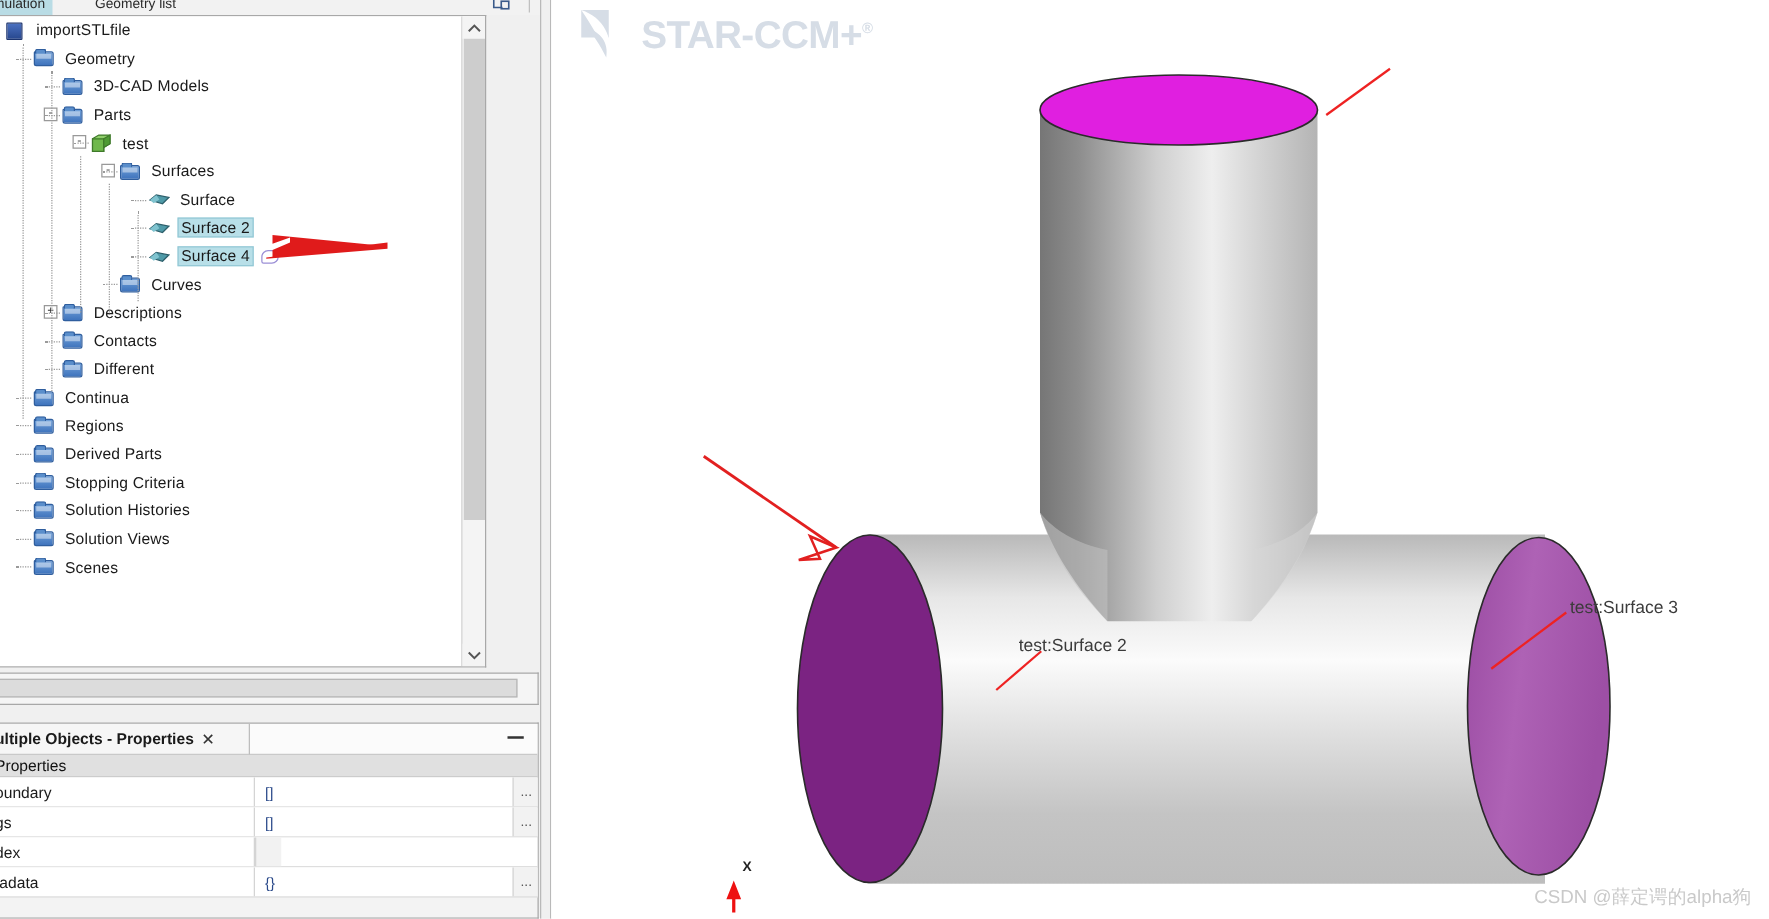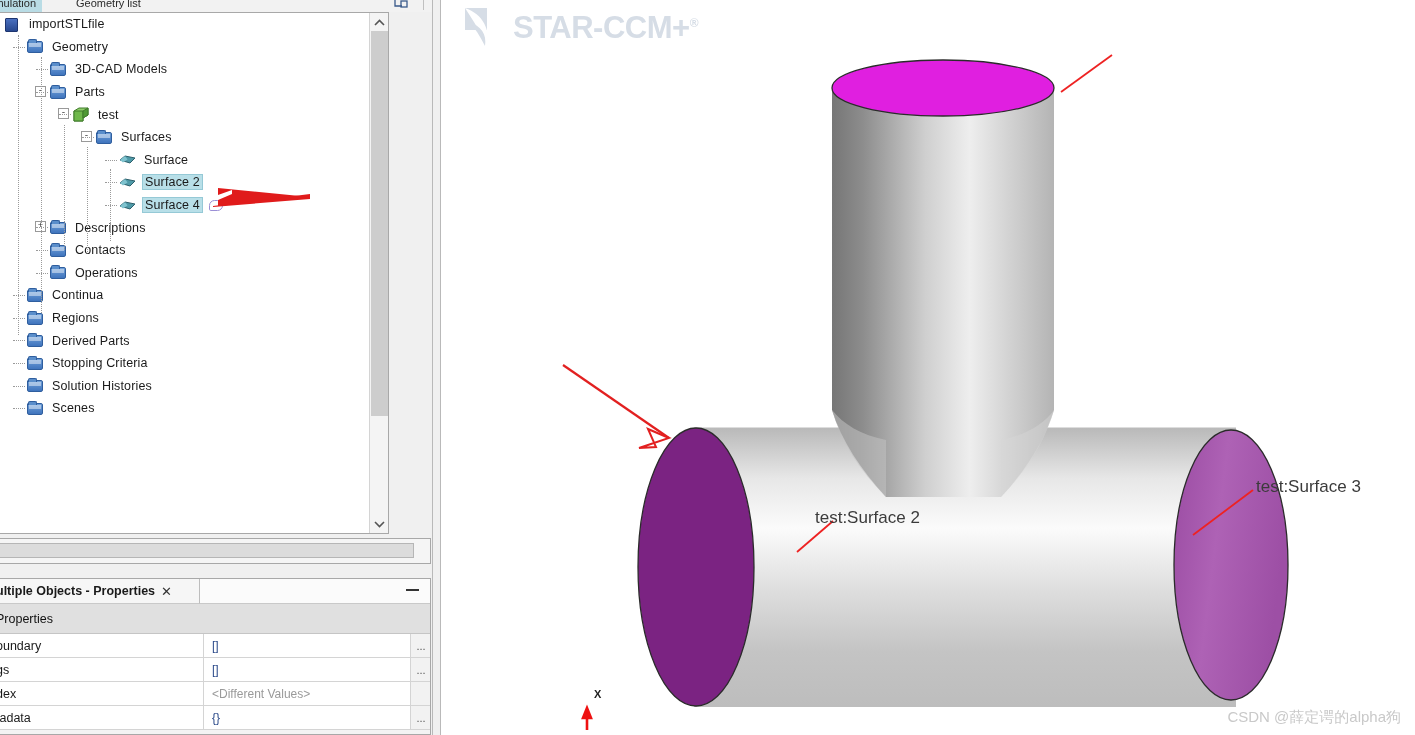--- a/index.html
+++ b/index.html
@@ -223,21 +223,21 @@
   }
   #props-minimize {
     position: absolute; right: 12px; top: 10px;
     width: 13px; height: 2px; background: #333;
   }
   #prop-table {
     position: absolute; left: 0; top: 25px;
     width: 431px;
   }
   .prop-group {
-    height: 30px;
+    height: 18px;
     background: #e0e0e0;
     border-bottom: 1px solid #c5c5c5;
     display: flex; align-items: center;
     font-size: 12.5px; color: #111;
     padding-left: 0px;
   }
   .prop-group span { margin-left: -4px; }
   .prop-row {
     height: 24px;
     display: flex; align-items: stretch;
@@ -291,21 +291,21 @@
   #logo-text {
     font-size: 31px; font-weight: bold; color: #d6dde6;
     letter-spacing: -0.5px; margin-left: 8px;
     font-family: "Liberation Sans", sans-serif;
   }
   #logo-text sup { font-size: 12px; vertical-align: super; }
 
   
   .vlabel {
     position: absolute;
-    font-size: 17px;
+    font-size: 14px;
     color: #3b3b3b;
     white-space: nowrap;
     font-family: "Liberation Sans", sans-serif;
   }
 
   
   #csdn {
     position: absolute; right: 14px; bottom: 8px;
     font-size: 15px; color: #c9c9c9;
     white-space: nowrap;
@@ -411,40 +411,47 @@
             <span class="ico" style="margin-left: 119px;">
               <svg class="surf" viewBox="0 0 17 9">
                 <path d="M1,5 L6,1 L16,3 L11,8 Z" fill="#4f9aa8" stroke="#2d5f6b" stroke-width="1"></path>
                 <path d="M1,5 L6,1 L8.5,4.5 L4,7.5 Z" fill="#7fc3cf"></path>
               </svg>
             </span>
             <span class="lbl sel">Surface 4</span>
             <span class="comment-bubble"></span>
           </div>
           <div class="node">
+            <div class="dots" style="left: 82px; top: 11px; width: 12px;"></div>
+            <span class="ico" style="margin-left: 96px;">
+              <div class="folder"></div>
+            </span>
+            <span class="lbl">Curves</span>
+          </div>
+          <div class="node">
             <div class="exp" style="left: 35px; top: 5px;">+</div>
             <div class="dots" style="left: 36px; top: 11px; width: 12px;"></div>
             <span class="ico" style="margin-left: 50px;">
               <div class="folder"></div>
             </span>
             <span class="lbl">Descriptions</span>
           </div>
           <div class="node">
             <div class="dots" style="left: 36px; top: 11px; width: 12px;"></div>
             <span class="ico" style="margin-left: 50px;">
               <div class="folder"></div>
             </span>
             <span class="lbl">Contacts</span>
           </div>
           <div class="node">
             <div class="dots" style="left: 36px; top: 11px; width: 12px;"></div>
             <span class="ico" style="margin-left: 50px;">
               <div class="folder"></div>
             </span>
-            <span class="lbl">Operations</span>
+            <span class="lbl">Different</span>
           </div>
           <div class="node">
             <div class="dots" style="left: 13px; top: 11px; width: 12px;"></div>
             <span class="ico" style="margin-left: 27px;">
               <div class="folder"></div>
             </span>
             <span class="lbl">Continua</span>
           </div>
           <div class="node">
             <div class="dots" style="left: 13px; top: 11px; width: 12px;"></div>
@@ -466,20 +473,27 @@
               <div class="folder"></div>
             </span>
             <span class="lbl">Stopping Criteria</span>
           </div>
           <div class="node">
             <div class="dots" style="left: 13px; top: 11px; width: 12px;"></div>
             <span class="ico" style="margin-left: 27px;">
               <div class="folder"></div>
             </span>
             <span class="lbl">Solution Histories</span>
+          </div>
+          <div class="node">
+            <div class="dots" style="left: 13px; top: 11px; width: 12px;"></div>
+            <span class="ico" style="margin-left: 27px;">
+              <div class="folder"></div>
+            </span>
+            <span class="lbl">Solution Views</span>
           </div>
           <div class="node">
             <div class="dots" style="left: 13px; top: 11px; width: 12px;"></div>
             <span class="ico" style="margin-left: 27px;">
               <div class="folder"></div>
             </span>
             <span class="lbl">Scenes</span>
           </div>
           <div class="vdots" style="left: 18px; top: 22px; height: 300px;"></div>
           <div class="vdots" style="left: 41px; top: 44px; height: 256px;"></div>
@@ -530,21 +544,20 @@
             <div class="prop-name">
               <span>gs</span>
             </div>
             <div class="prop-val">[]</div>
             <div class="prop-ell">...</div>
           </div>
           <div class="prop-row">
             <div class="prop-name">
               <span>dex</span>
             </div>
-            <div class="prop-val grey">&lt;Different Values&gt;</div>
             <div class="prop-ell blank"></div>
           </div>
           <div class="prop-row">
             <div class="prop-name">
               <span>tadata</span>
             </div>
             <div class="prop-val">{}</div>
             <div class="prop-ell">...</div>
           </div>
         </div>

